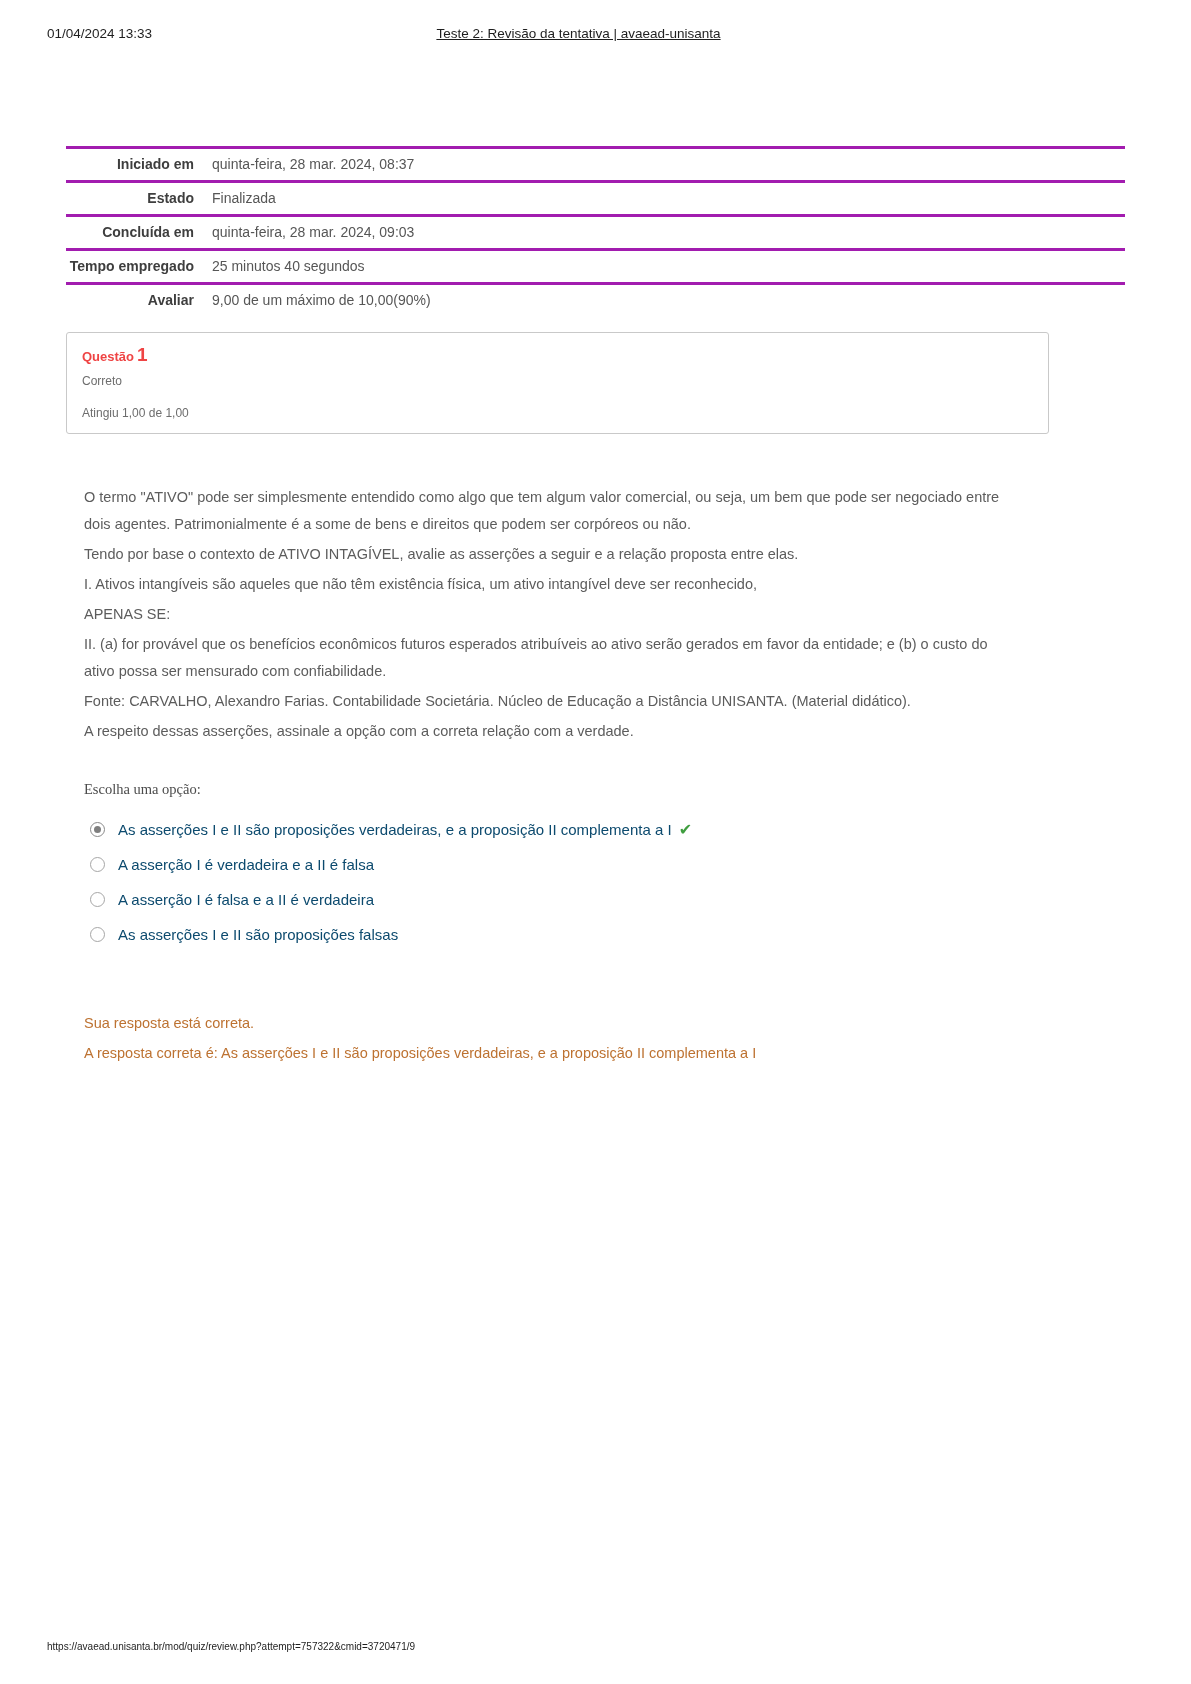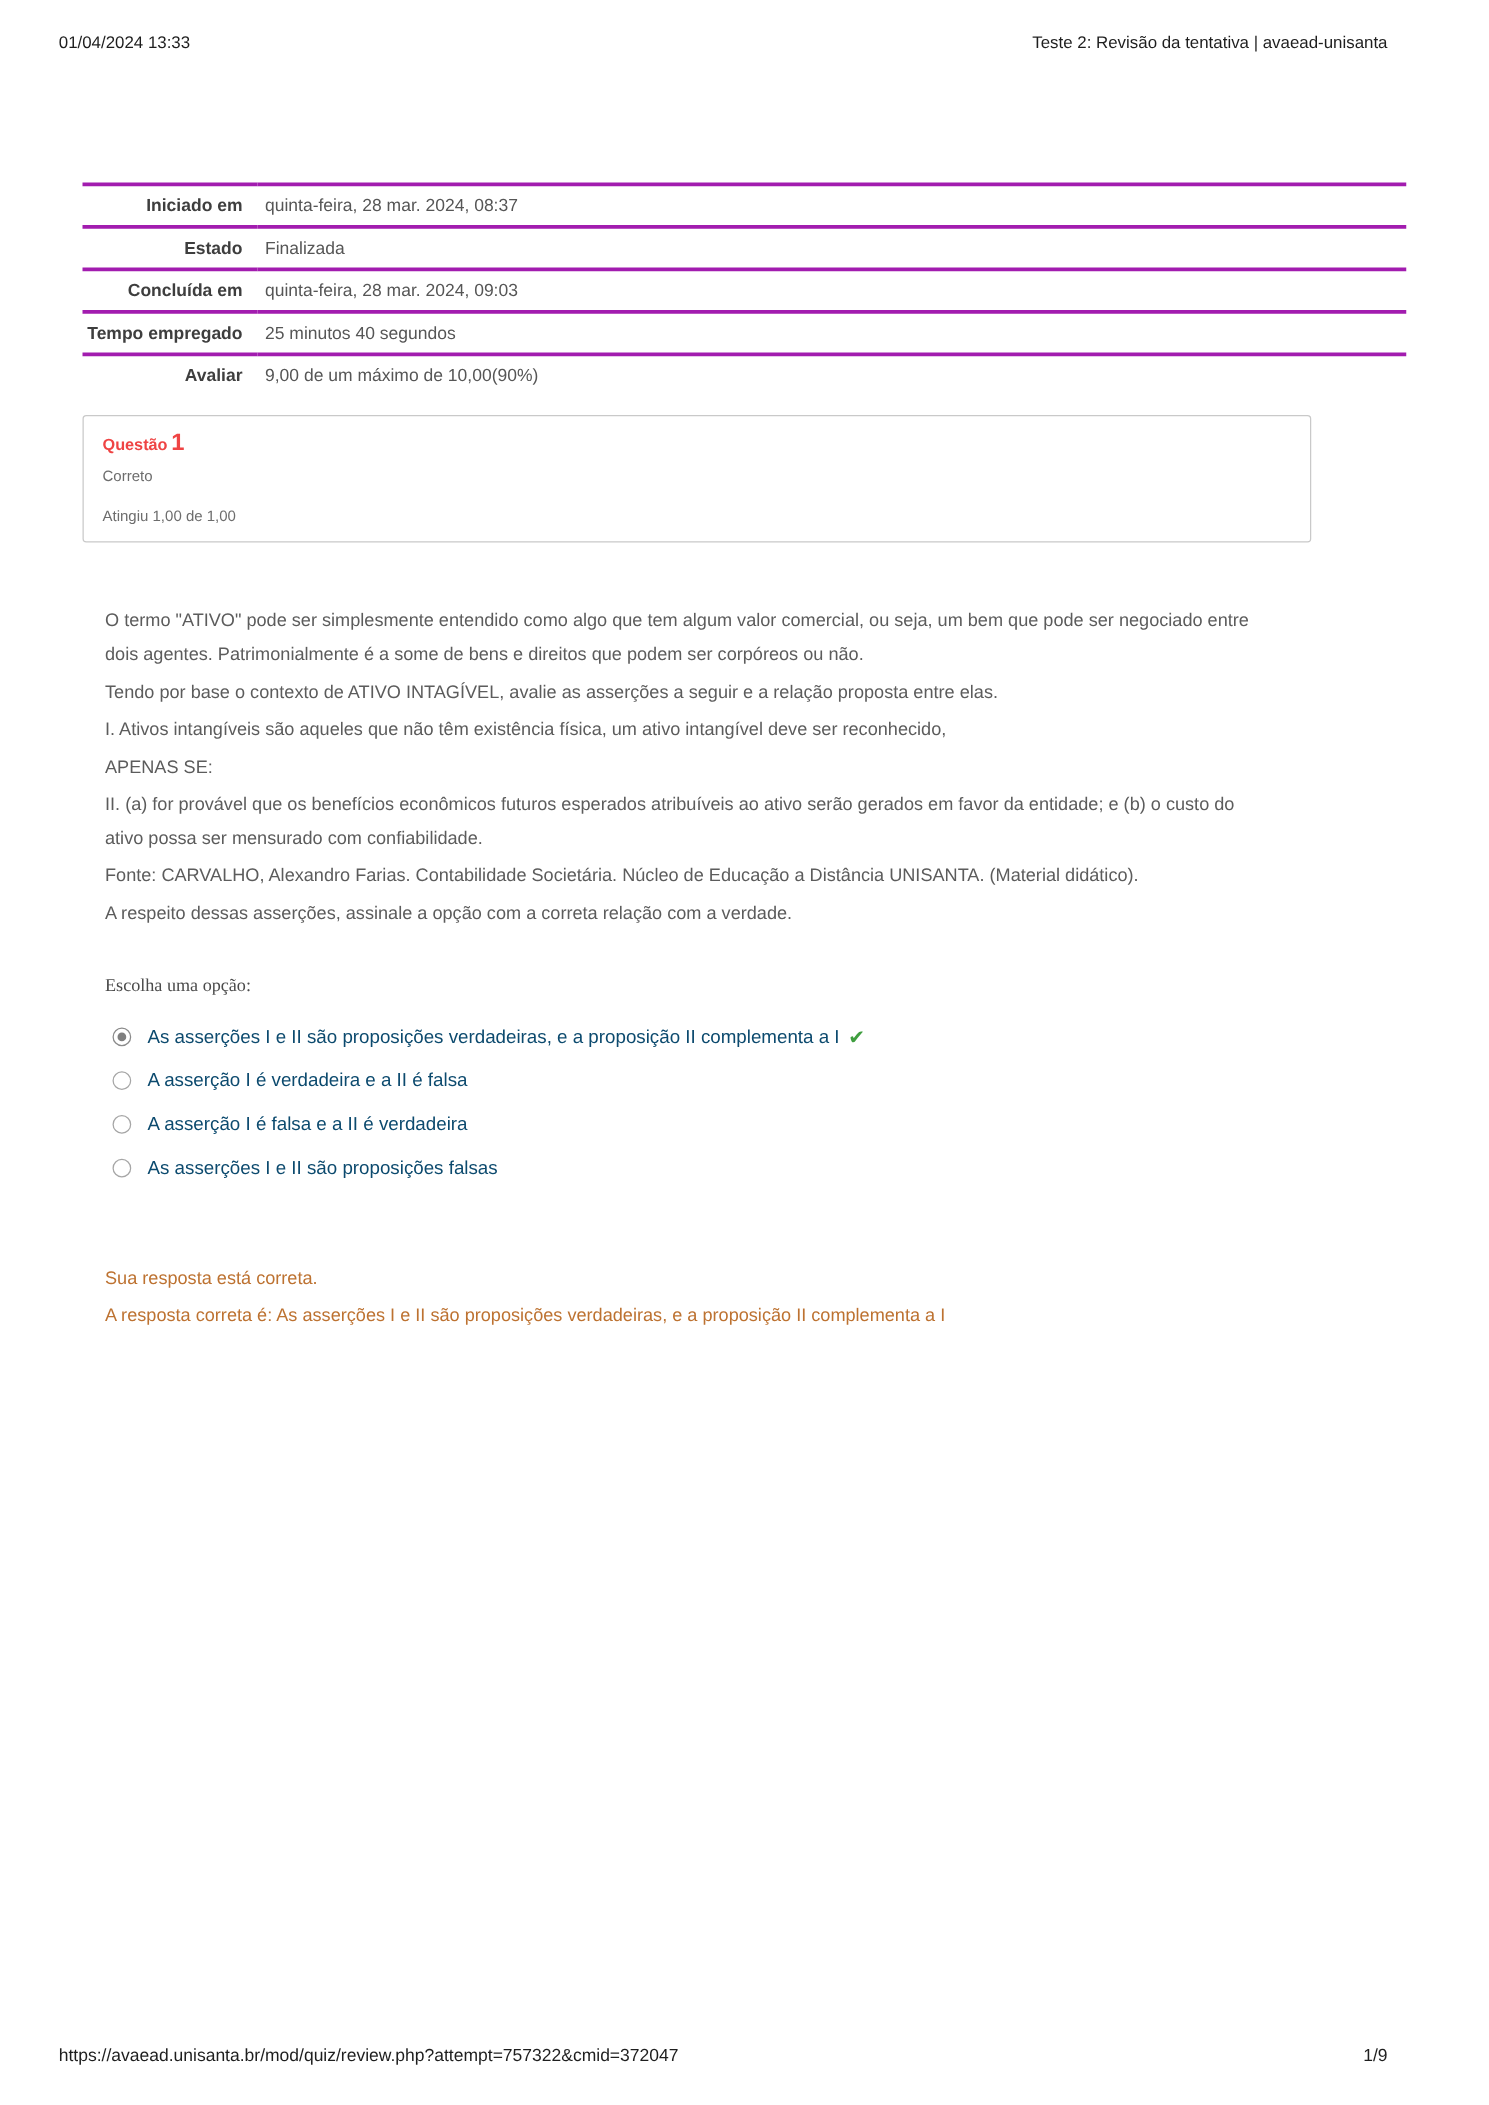--- a/index.html
+++ b/index.html
@@ -8,21 +8,21 @@
     width: 1157px; height: 1684px;
     position: relative; background: #ffffff;
     font-family: "Liberation Sans", "DejaVu Sans", sans-serif;
     overflow: hidden;
   }
   .print-header {
     position: absolute; top: 26px; left: 47px; right: 47px;
     font-size: 13.5px; color: #1e1e1e;
   }
   .print-header .datetime { position: absolute; left: 0; top: 0; }
-  .print-header .title { text-align: right; }
+  .print-header .title { text-align: center; text-decoration: underline; }
 
   .summary { border-collapse: collapse; margin: 146px 0 0 66px; width: 1059px; }
   .summary tr { border-top: 3px solid #a21caf; }
   .summary th {
     width: 140px; text-align: right; vertical-align: top;
     font-weight: bold; color: #3e3e3e; font-size: 14px;
     padding: 5px 12px 5px 0; line-height: 1.5;
   }
   .summary td {
     font-size: 14px; color: #565656; padding: 5px 0 5px 6px;
@@ -64,22 +64,22 @@
     font-size: 16px; font-weight: bold; color: #3f9e3f;
     margin-left: 7px; line-height: 19px;
     font-family: "DejaVu Sans", sans-serif;
   }
 
   .feedback { margin: 58px 0 0 84px; font-size: 14.5px; line-height: 27px; color: #bd7231; }
   .feedback p { margin: 0 0 3px; }
 
   .print-footer {
     position: absolute; left: 47px; right: 47px; bottom: 32px;
-    display: flex; justify-content: space-between;
-    font-size: 14px; color: #1e1e1e;
+    display: flex; 
+    font-size: 10px; color: #1e1e1e;
   }
 </style>
 </head>
 <body>
 
 <div class="page">
 
   <div class="print-header">
     <span class="datetime">01/04/2024 13:33</span>
     <div class="title">Teste 2: Revisão da tentativa | avaead-unisanta</div>

